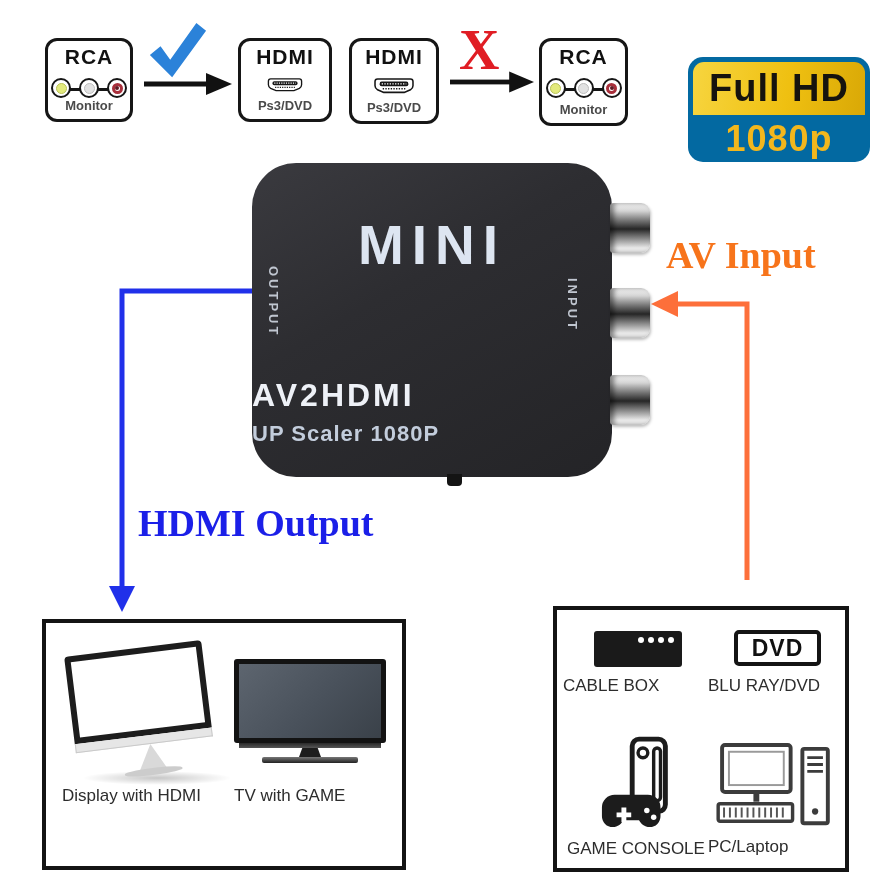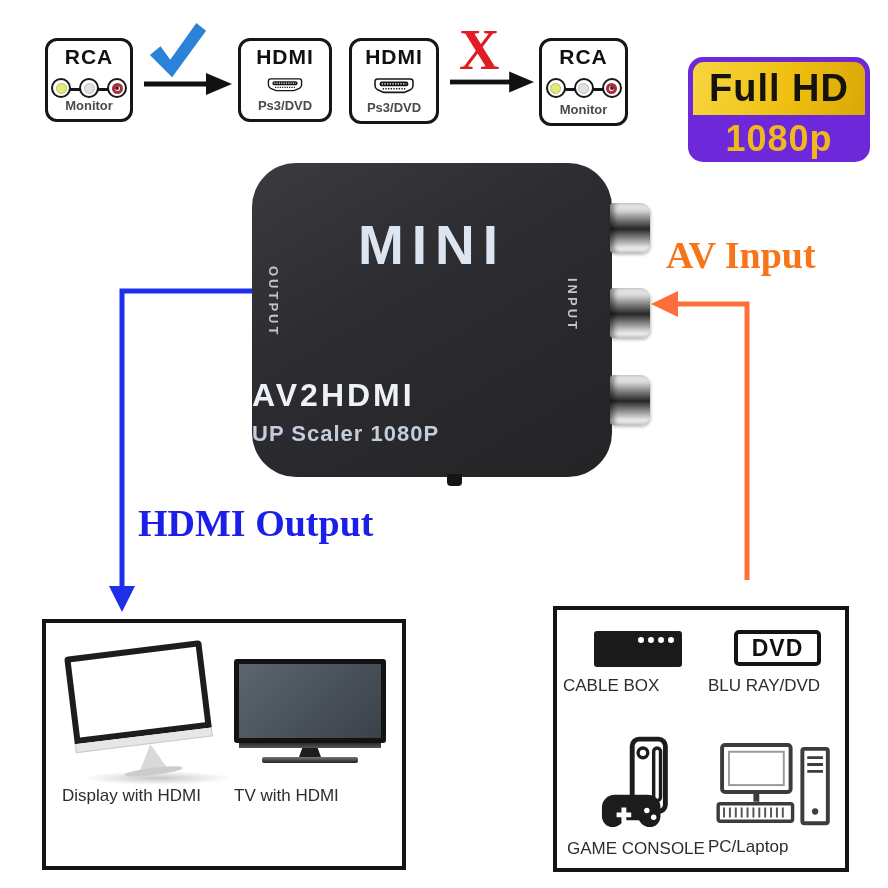--- a/index.html
+++ b/index.html
@@ -21,21 +21,21 @@
   .rca-y .core{background:#e3ea7d;border:1px solid #b9c257;box-sizing:border-box;}
   .rca-w .core{background:#e2e2e2;border:1px solid #bdbdbd;box-sizing:border-box;}
   .rca-r .core{background:#fff;border:3px solid #a82f3b;box-sizing:border-box;display:flex;align-items:center;justify-content:center;}
   .rca-r .dot{width:4px;height:4px;border-radius:50%;background:#5e1a24;}
   .hdmi-svg{margin-top:4px;}
   .mark-x{position:absolute;font-family:"Liberation Serif",serif;font-weight:700;color:#e01d24;
           font-size:56px;line-height:1;}
   .black-arrow{position:absolute;}
 
   
-  .fullhd{position:absolute;left:688px;top:57px;width:182px;height:105px;background:#6d28d9;
+  .fullhd{position:absolute;left:688px;top:57px;width:182px;height:105px;background:#0369a1;
           border-radius:15px;box-sizing:border-box;padding:5px 5px 0 5px;}
   .fullhd-top{height:53px;border-radius:11px 11px 0 0;
           background:linear-gradient(100deg,#f7d53f 0%,#efc011 55%,#d9a806 100%);
           display:flex;align-items:center;justify-content:center;}
   .fullhd-top span{font-size:38px;font-weight:800;color:#16130e;letter-spacing:1px;}
   .fullhd-bottom{height:47px;display:flex;align-items:center;justify-content:center;}
   .fullhd-bottom span{font-size:36px;font-weight:800;color:#f2b71d;letter-spacing:1px;}
 
   
   .device{position:absolute;left:252px;top:163px;width:360px;height:314px;border-radius:44px;
@@ -216,21 +216,21 @@
         <div class="imac-base"></div>
       </div>
     </div>
     <div class="tv">
       <div class="tv-screen"></div>
       <div class="tv-strip"></div>
       <div class="tv-neck"></div>
       <div class="tv-base"></div>
     </div>
     <div class="blabel" style="left:16px;top:163px;width:160px;">Display with HDMI</div>
-    <div class="blabel" style="left:188px;top:163px;width:160px;">TV with HDMI</div>
+    <div class="blabel" style="left:188px;top:163px;width:160px;">TV with GAME</div>
   </div>
 
   <div class="bbox bbox-in">
     <div class="cablebox">
       <span class="dots">
           <i></i>
           <i></i>
           <i></i>
           <i></i>
         </span>

